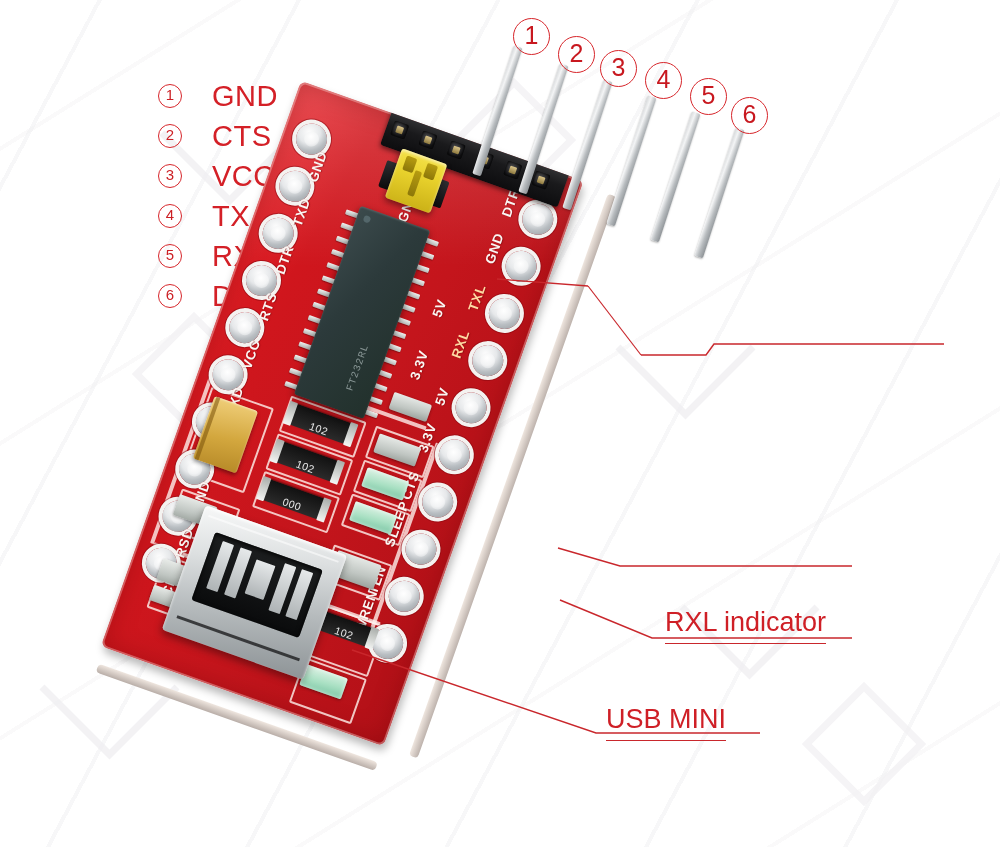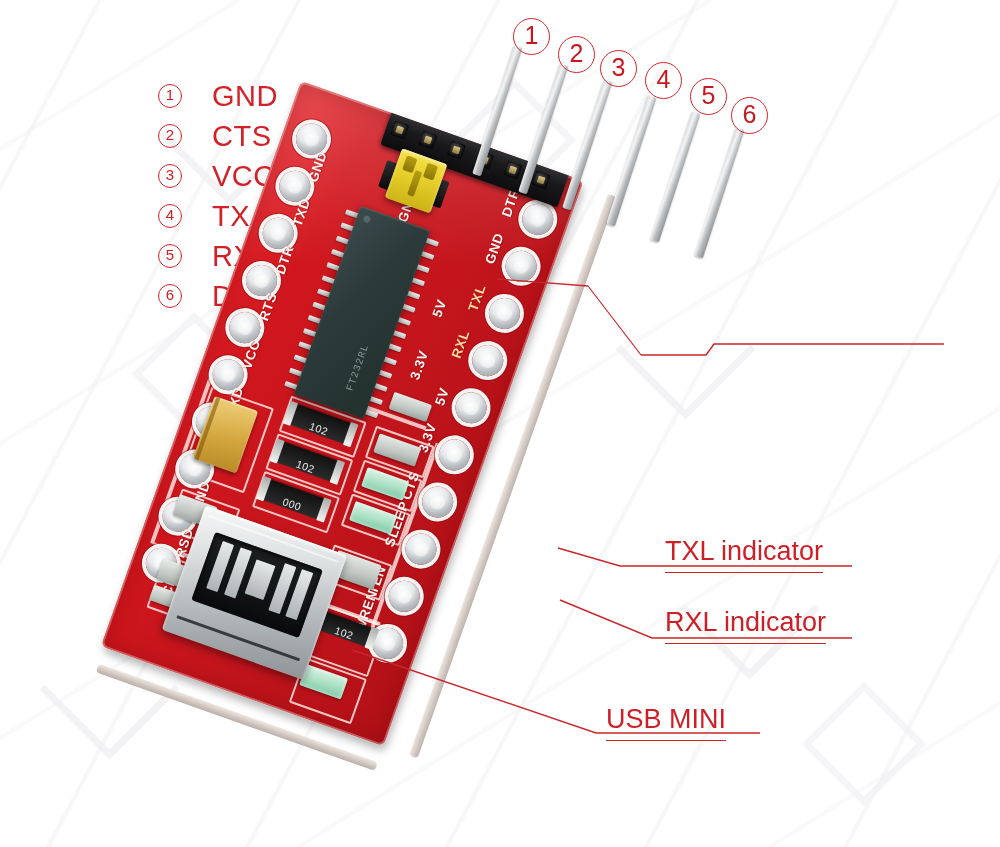--- a/index.html
+++ b/index.html
@@ -474,23 +474,20 @@
   </div>
 
   <div class="pin-callout" style="left:513px;top:18px;">1</div>
   <div class="pin-callout" style="left:558px;top:36px;">2</div>
   <div class="pin-callout" style="left:600px;top:50px;">3</div>
   <div class="pin-callout" style="left:645px;top:62px;">4</div>
   <div class="pin-callout" style="left:690px;top:78px;">5</div>
   <div class="pin-callout" style="left:731px;top:97px;">6</div>
 
 
-  <div class="annot" style="left:665px;top:535px;">
-    <span class="underline">TXL indicator</span>
-  </div>
 
   <div class="annot" style="left:606px;top:703px;">
     <span class="underline">USB MINI</span>
   </div>
 
   <div class="annot" style="left:665px;top:606px;">
     <span class="underline">RXL indicator</span>
   </div>
 
 </div>

